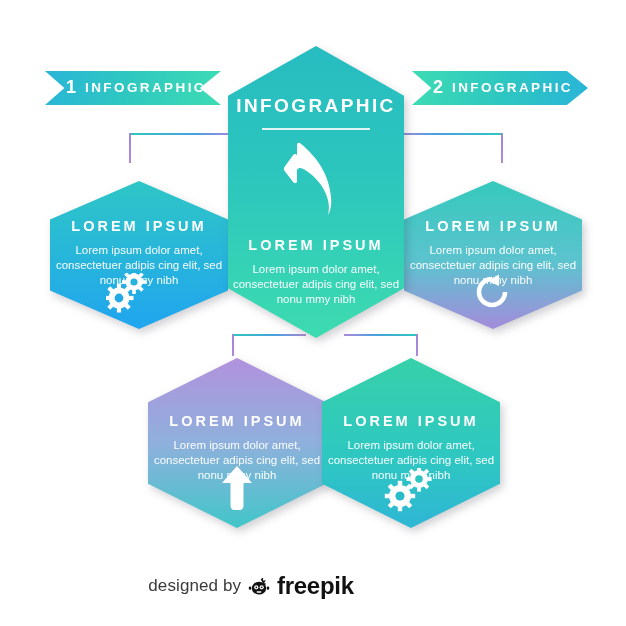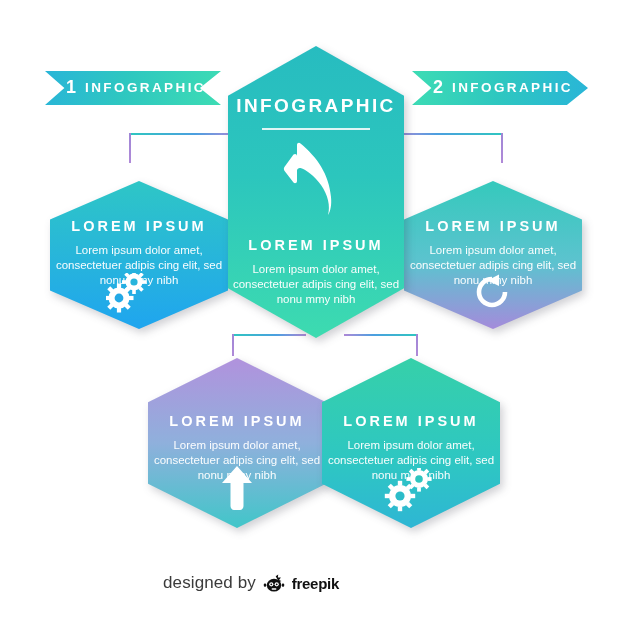--- a/index.html
+++ b/index.html
@@ -194,21 +194,21 @@
     justify-content: center;
     gap: 7px;
     color: #222222;
   }
   #footer .designed {
     font-size: 17px;
     color: #3b3b3b;
     letter-spacing: 0.1px;
   }
   #footer .brand {
-    font-size: 15px;
+    font-size: 24px;
     font-weight: bold;
     color: #111111;
     letter-spacing: -0.3px;
   }
 </style>
 </head>
 <body>
 
 <div id="canvas">
 

